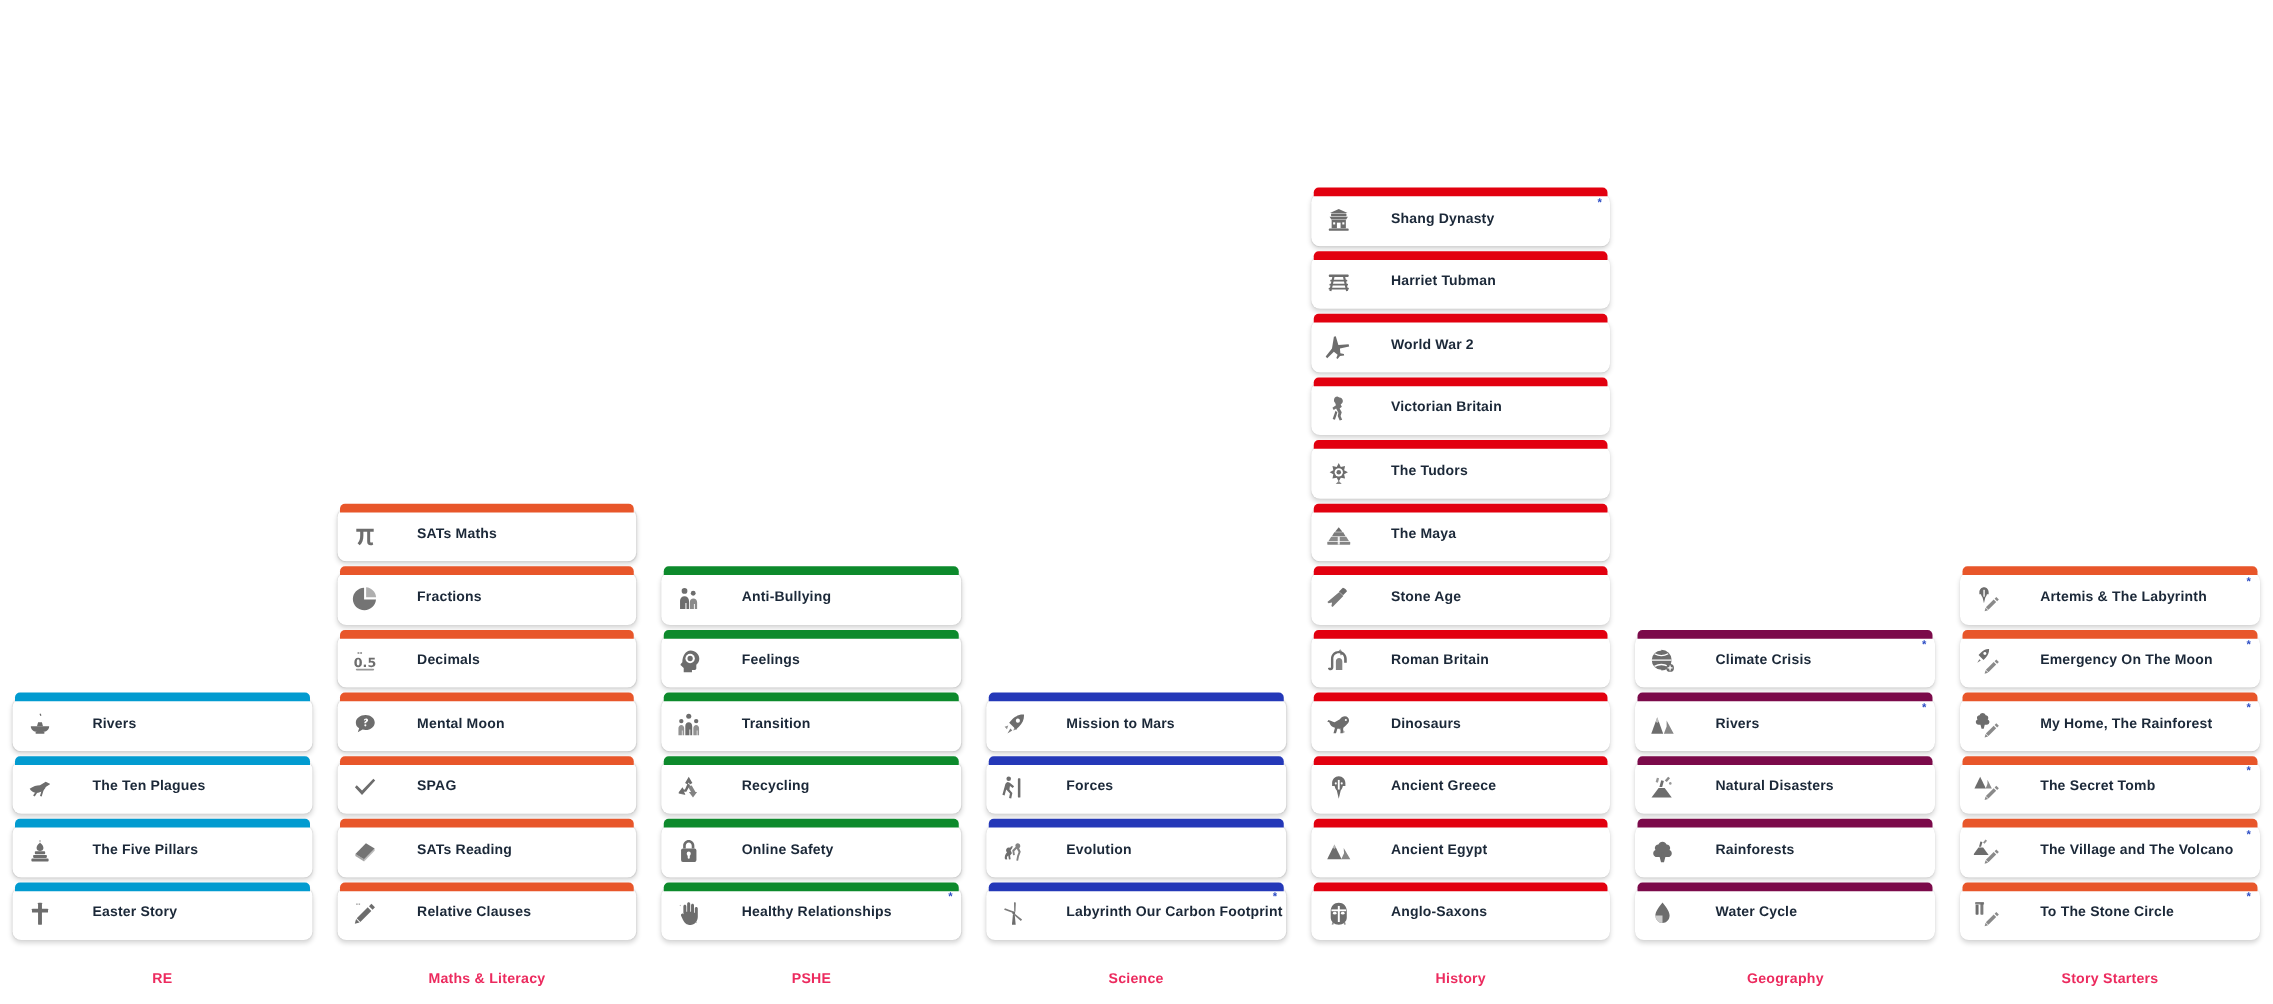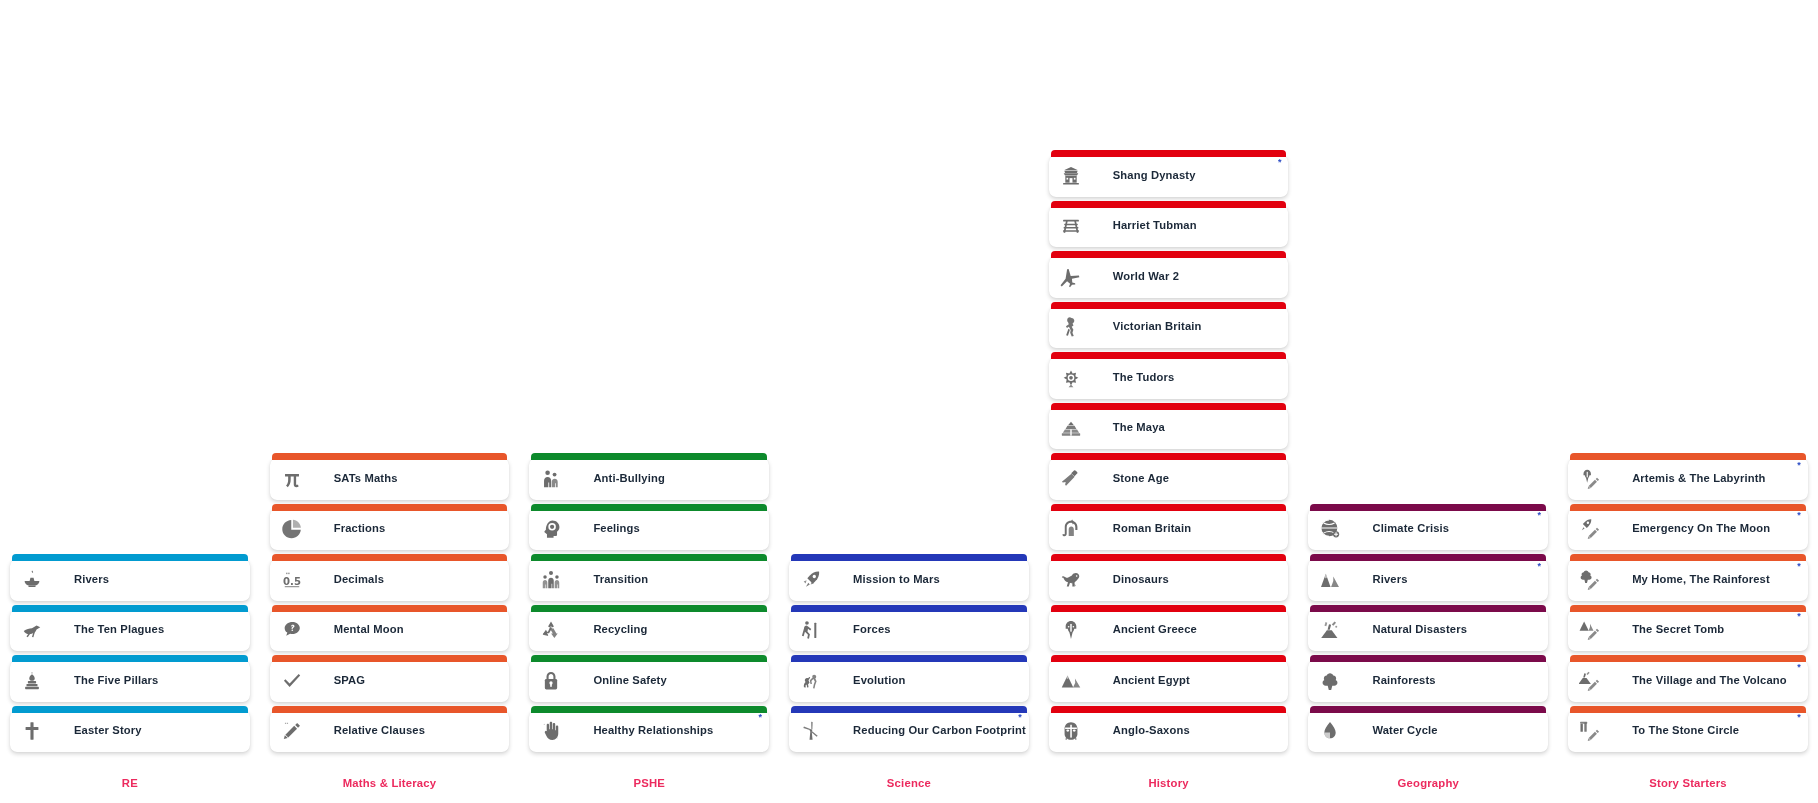--- a/index.html
+++ b/index.html
@@ -196,20 +196,31 @@
             <svg viewBox="0 0 24 24" width="22" height="22" fill="currentColor">
               <path d="M3.2 11.8l1.6-1.7 4.6 4.6L19.3 4.3l1.6 1.6L9.4 18.6z"></path>
             </svg>
           </span>
           <span class="label">SPAG</span>
         </div>
         <div class="card">
           <div class="stripe" style="background: rgb(232, 86, 42);"></div>
           <span class="icon">
             <svg viewBox="0 0 24 24" width="22" height="22" fill="currentColor">
+              <path d="M3.6 14.3L12.8 5l7.6 4.7-9.2 9.3z" opacity=".95"></path>
+              <path d="M3.6 14.3l7.6 4.7v1.9l-7.6-4.7z" opacity=".6"></path>
+              <path d="M11.2 19v1.9l9.2-9.3V9.7z" opacity=".45"></path>
+            </svg>
+          </span>
+          <span class="label">SATs Reading</span>
+        </div>
+        <div class="card">
+          <div class="stripe" style="background: rgb(232, 86, 42);"></div>
+          <span class="icon">
+            <svg viewBox="0 0 24 24" width="22" height="22" fill="currentColor">
               <path d="M17.6 3.3l3.1 3.1-2.1 2.1-3.1-3.1z"></path>
               <path d="M14.4 6.4l3.1 3.1L7.9 19.1l-3.1-3.1z"></path>
               <path d="M4.2 16.6l3.1 3.1-4.2 1.1z"></path>
               <rect x="4.3" y="3" width="1.3" height="1.3" opacity=".6"></rect>
               <rect x="6.4" y="3" width="1.3" height="1.3" opacity=".6"></rect>
             </svg>
           </span>
           <span class="label">Relative Clauses</span>
         </div>
       </div>
@@ -332,21 +343,21 @@
           <div class="stripe" style="background: rgb(36, 56, 184);"></div>
           <span class="icon">
             <svg viewBox="0 0 24 24" width="22" height="22" fill="currentColor">
               <path d="M12.4 10.2L12.2 2l1.6.1-.3 8.2z" opacity=".9"></path>
               <path d="M11.4 11.3L3.6 8.6l.7-1.5 7.6 3z" opacity=".9"></path>
               <path d="M12.9 11.9l6.4 5.2-1.1 1.2-6-5.2z" opacity=".9"></path>
               <circle cx="12" cy="11.4" r="1.3"></circle>
               <path d="M11.3 12.4h1.5l.9 9.1h-3.3z"></path>
             </svg>
           </span>
-          <span class="label">Reducing Our Carbon Footprint</span>
+          <span class="label">Labyrinth Our Carbon Footprint</span>
           <span class="star">*</span>
         </div>
       </div>
       <div class="col-title" style="color: rgb(236, 42, 94);">Science</div>
     </div>
     <div class="column">
       <div class="cards">
         <div class="card">
           <div class="stripe" style="background: rgb(226, 0, 15);"></div>
           <span class="icon">

